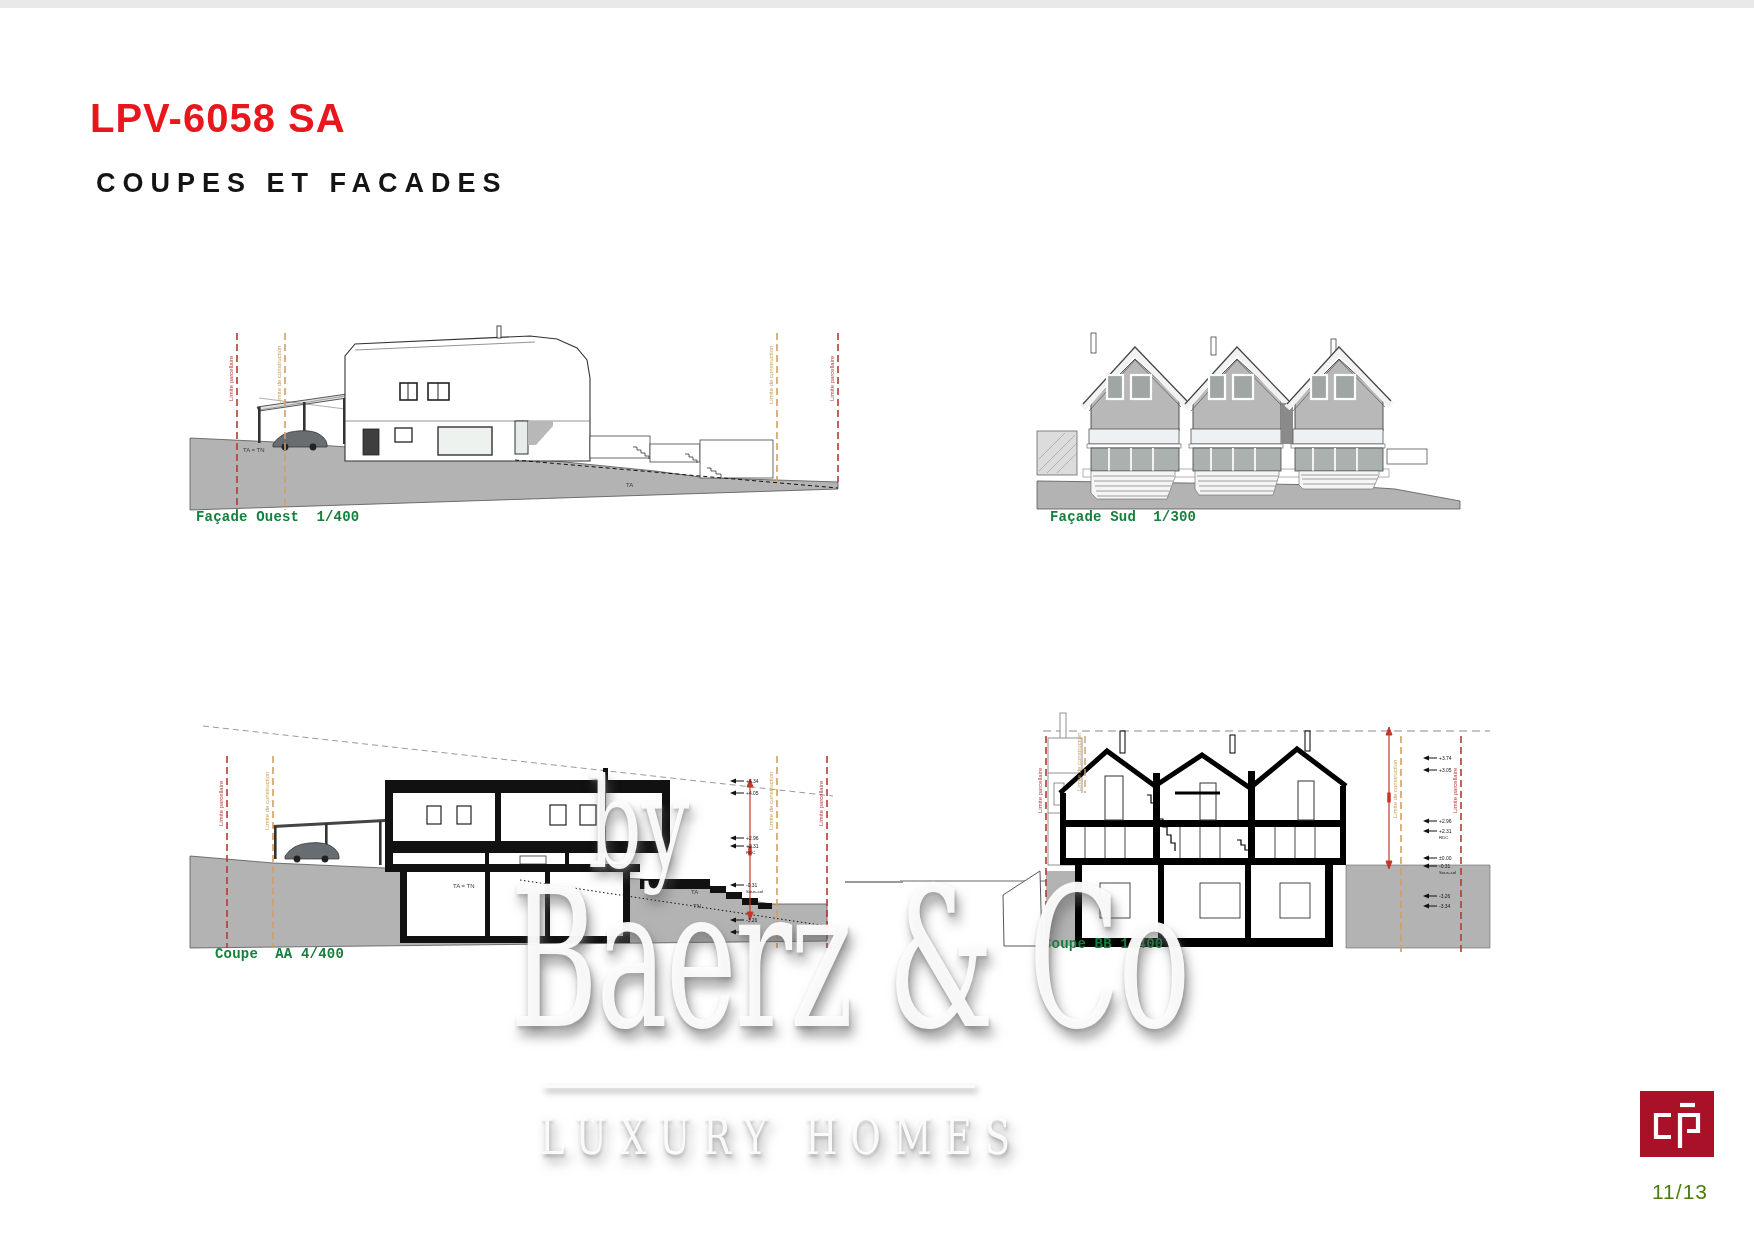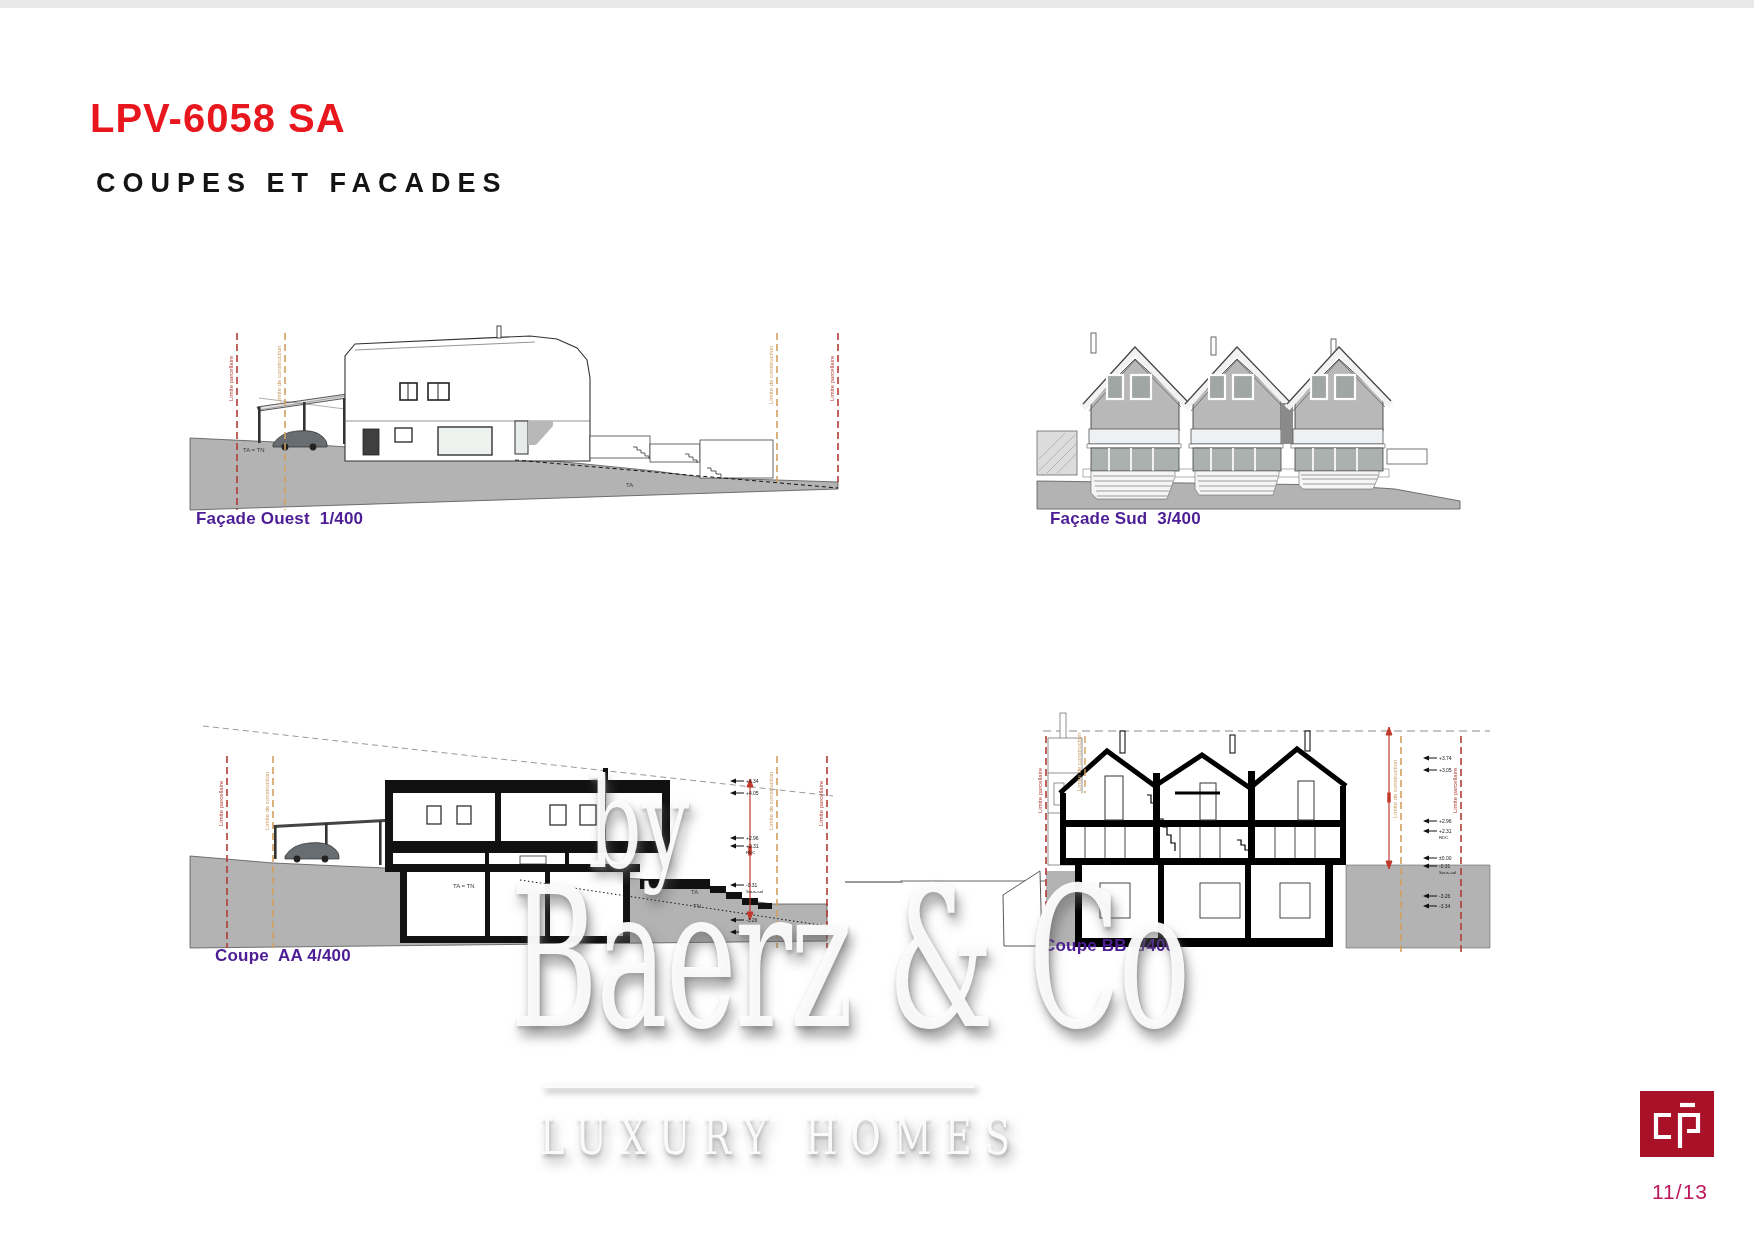--- a/index.html
+++ b/index.html
@@ -9,22 +9,22 @@
   }
   .title{
     position:absolute;left:90px;top:88px;font-size:40px;font-weight:bold;
     letter-spacing:1px;color:#e8161d;
   }
   .subtitle{
     position:absolute;left:96px;top:160px;font-size:27px;font-weight:bold;
     letter-spacing:7px;color:#141414;
   }
   .caption{
-    position:absolute;font-size:17px;font-weight:bold;color:#4c1d95;
-    letter-spacing:0.2px;white-space:pre;
+    position:absolute;font-size:14px;font-weight:bold;color:#15803d;
+    letter-spacing:0.2px;white-space:pre;font-family:Liberation Mono, monospace;
   }
   .cap-fo{left:196px;top:501px;}
   .cap-fs{left:1050px;top:501px;}
   .cap-ca{left:215px;top:938px;}
   .cap-cb{left:1043px;top:928px;}
   .drawing{position:absolute;}
   .dwg-fo{left:185px;top:278px;}
   .dwg-fs{left:1035px;top:295px;}
   .dwg-ca{left:185px;top:640px;}
   .dwg-cb{left:900px;top:635px;}
@@ -32,21 +32,21 @@
   .watermark{position:absolute;z-index:6;color:rgba(253,253,253,0.95);
     font-family:"DejaVu Serif","Liberation Serif",serif;
     text-shadow:4px 6px 9px rgba(95,95,95,0.62),1px 2px 3px rgba(120,120,120,0.45);}
   .wm-by{left:588px;top:742px;font-size:84px;transform:scaleY(1.5);transform-origin:top left;}
   .wm-brand{left:510px;top:838px;font-size:120px;transform:scaleY(1.62);transform-origin:top left;letter-spacing:-2px;}
   .wm-rule{position:absolute;z-index:6;left:542px;top:1077px;width:433px;height:3px;
     background:#fbfbfb;box-shadow:3px 4px 6px rgba(100,100,100,0.65);}
   .wm-tagline{left:540px;top:1102px;font-size:37px;letter-spacing:13px;
     transform:scaleY(1.3);transform-origin:top left;}
   .logo{position:absolute;left:1640px;top:1083px;}
-  .page-number{position:absolute;left:1652px;top:1172px;font-size:21px;color:#be185d;letter-spacing:1px;}
+  .page-number{position:absolute;left:1652px;top:1172px;font-size:21px;color:#4d7c0f;letter-spacing:1px;}
   svg text{font-family:"Liberation Sans",sans-serif;}
   .tiny{font-size:6px;fill:#3c3c3c;}
   .mark-t{font-size:5px;fill:#1a1a1a;}
   .mark-s{font-size:4.4px;fill:#1a1a1a;}
   .lim-red-t{font-size:6px;fill:#b23b35;}
   .lim-org-t{font-size:6px;fill:#c89a5e;}
 </style>
 </head>
 <body>
 
@@ -199,21 +199,21 @@
           <line x1="165" y1="188" x2="239" y2="188"></line>
       </g>
       <polygon points="264,168 344,168 344,172 338,186 268,186 264,182"></polygon>
       <g stroke="#7a7a7a" stroke-width="0.7">
         <line x1="266" y1="172" x2="343" y2="172"></line>
           <line x1="267" y1="176" x2="342" y2="176"></line>
         <line x1="268" y1="181" x2="340" y2="181"></line>
       </g>
     </g>
   </svg>
-  <div class="caption cap-fs">Façade Sud  3/400</div>
+  <div class="caption cap-fs">Façade Sud  1/300</div>
 
   <svg class="drawing dwg-ca" width="660" height="305" viewBox="0 0 660 305">
 
     <line x1="18" y1="78" x2="648" y2="148" stroke="#9a9a9a" stroke-width="1" stroke-dasharray="6,4"></line>
 
     <polygon points="5,208 88,215 200,220 330,226 455,231 525,238 560,252 587,256 642,256 642,293 5,300" fill="#b3b3b3" stroke="#555" stroke-width="0.8"></polygon>
 
     <g>
       <polygon points="88,177 200,171 200,174 88,180" fill="#444"></polygon>
       <rect x="89" y="178" width="2.6" height="33" fill="#333"></rect>

